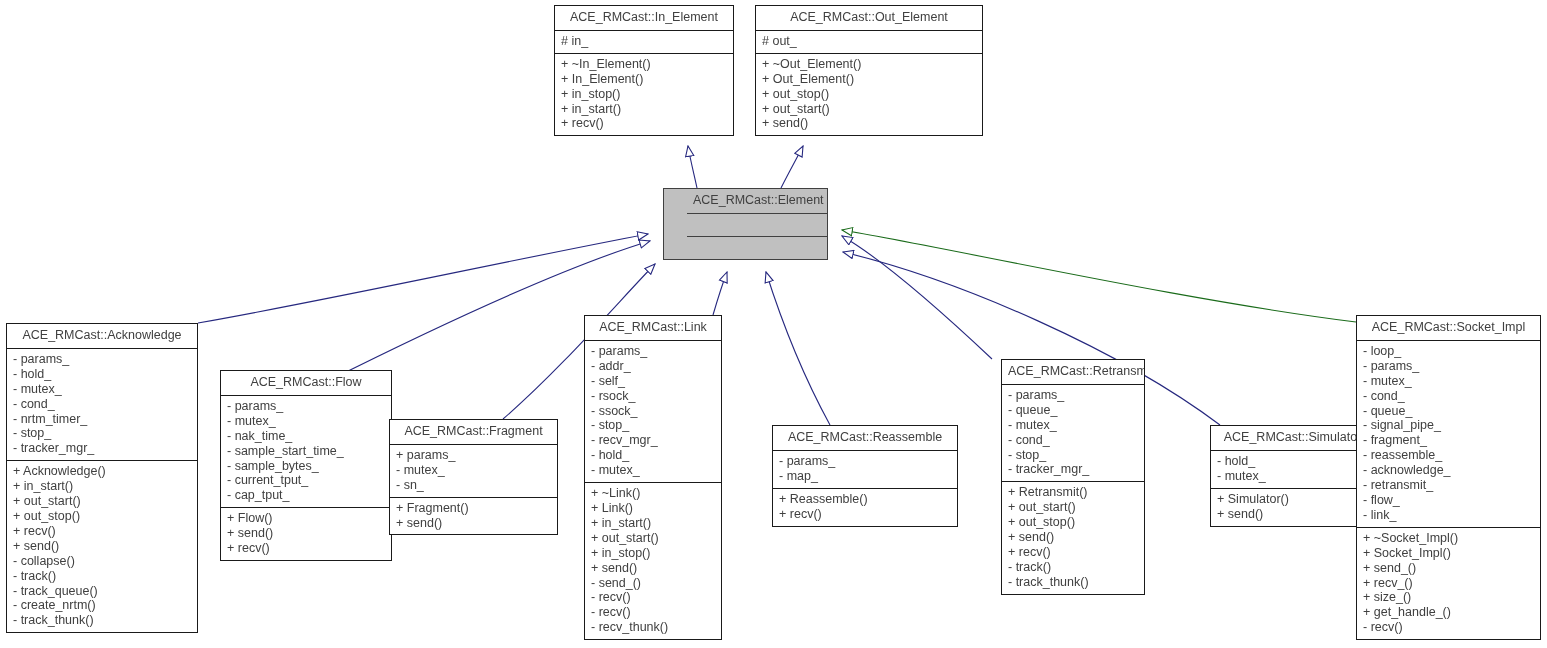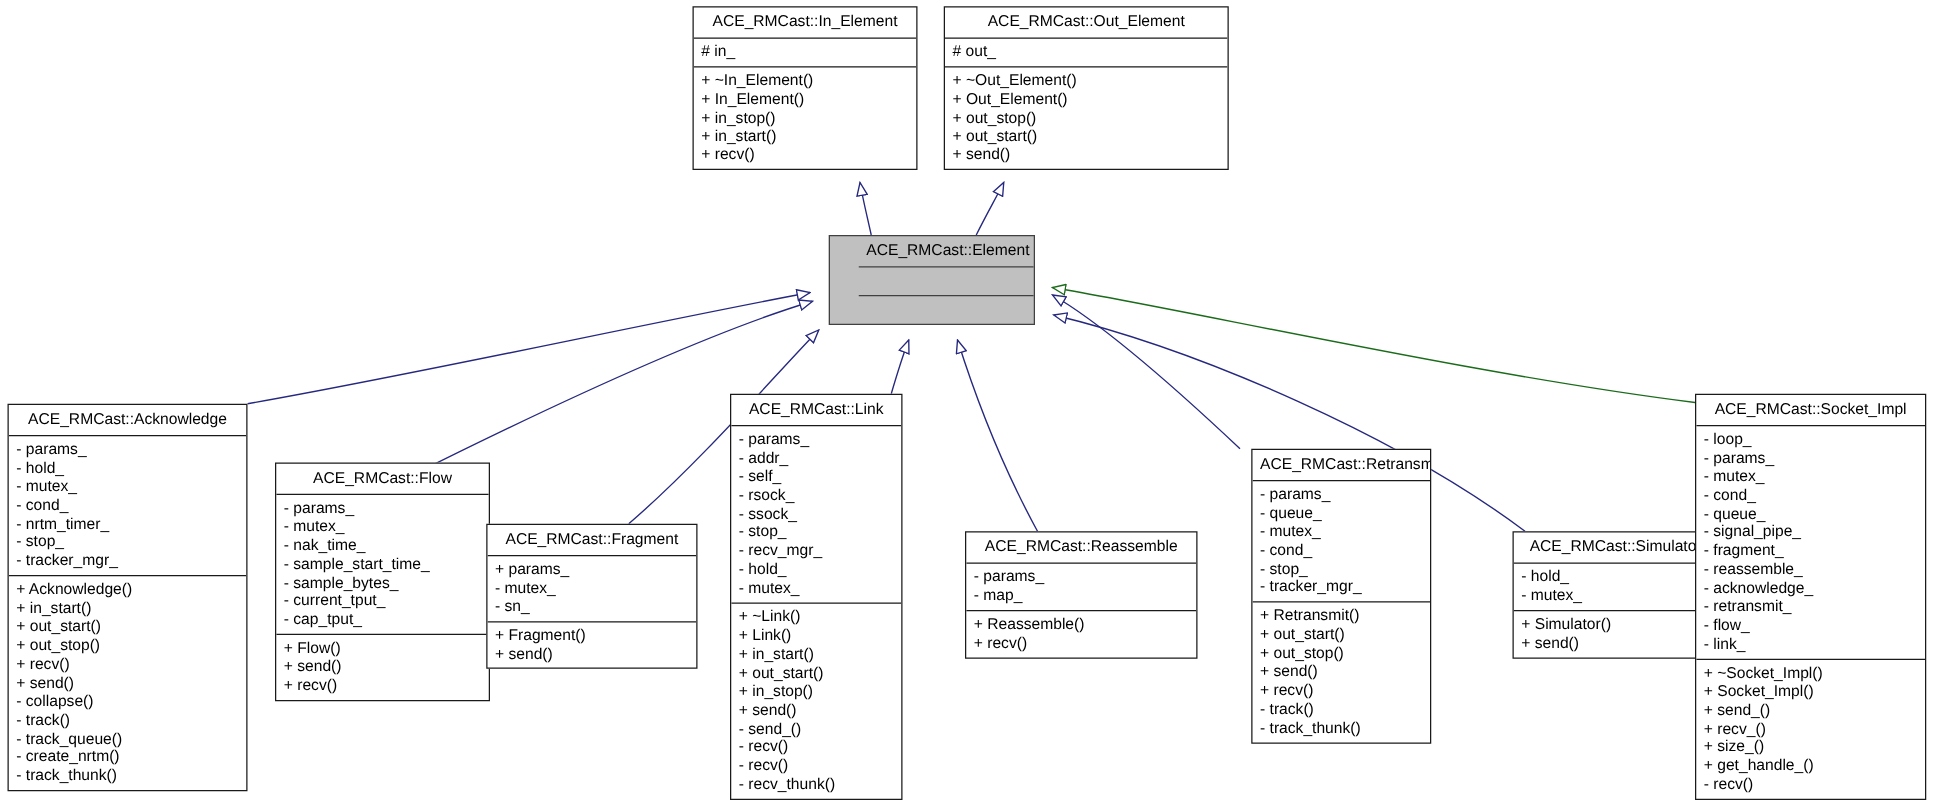--- a/index.html
+++ b/index.html
@@ -23,21 +23,21 @@
     height: 648px;
     pointer-events: none;
   }
   .uml-box {
     position: absolute;
     box-sizing: border-box;
     border: 1px solid #1a1a1a;
     background: #ffffff;
     font-size: 12.5px;
     line-height: 14.9px;
-    color: #000000;
+    color: #404040;
     overflow: hidden;
   }
   .uml-box.highlight {
     background: #c0c0c0;
     border: 1px solid #404040;
     padding-left: 23px;
   }
   .uml-title {
     text-align: center;
     padding: 4px 6px 5px 6px;

